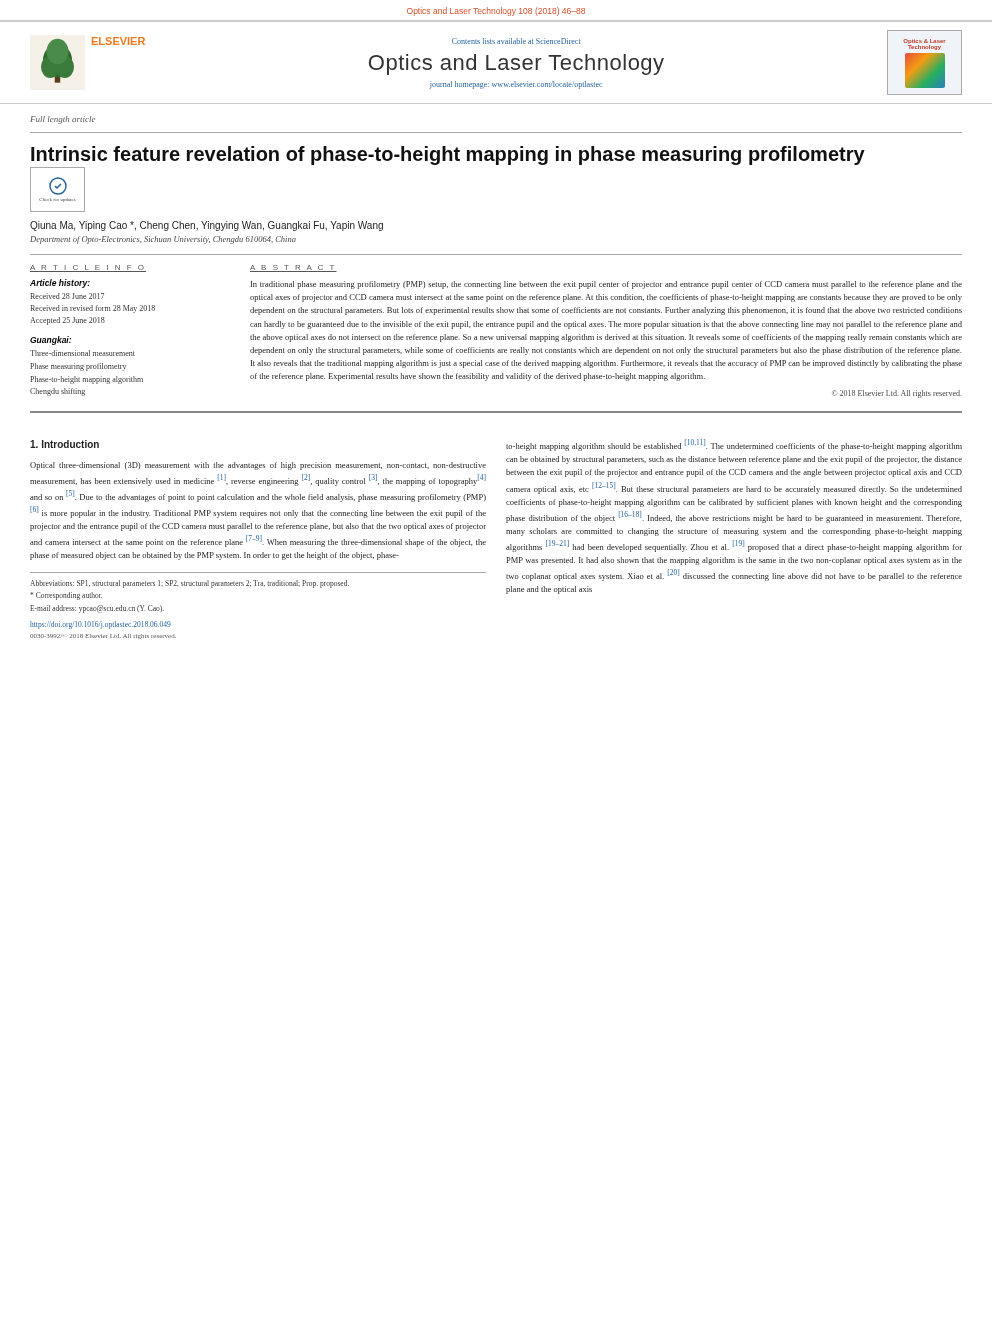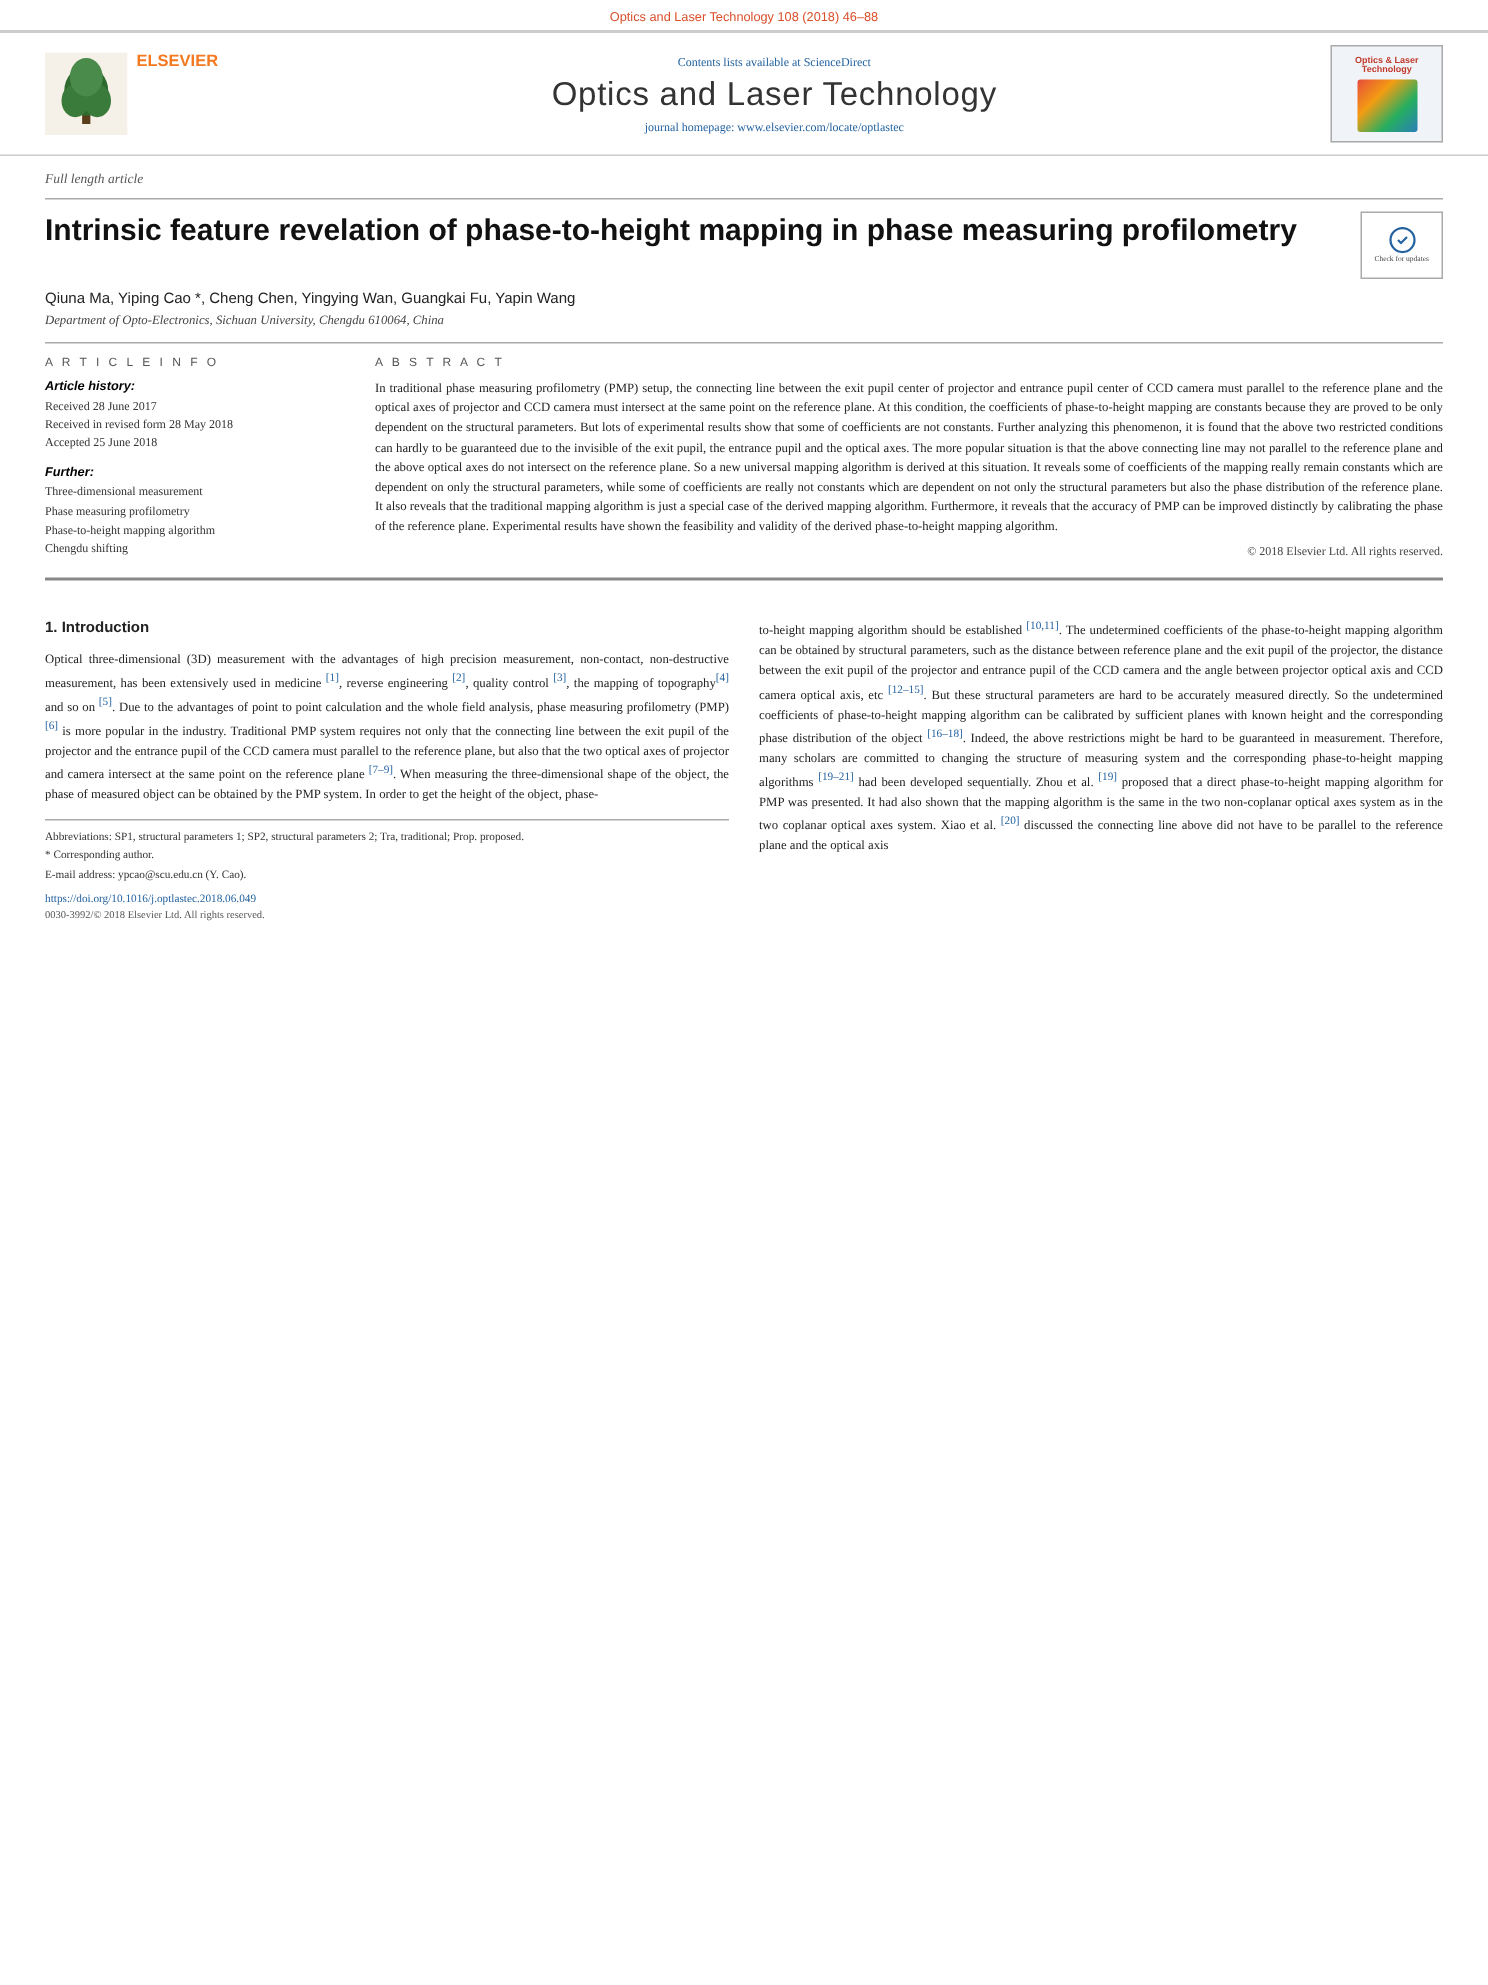--- a/index.html
+++ b/index.html
@@ -104,20 +104,21 @@
       font-style: italic;
       color: #555;
       margin-bottom: 6px;
     }
 
     .article-title-section {
       display: flex;
       align-items: flex-start;
       justify-content: space-between;
       margin-bottom: 8px;
+      flex-direction: column;
     }
 
     .article-main-title {
       font-size: 20px;
       font-weight: bold;
       font-family: Arial, sans-serif;
       color: #111;
       line-height: 1.3;
       flex: 1;
       margin-right: 15px;
@@ -173,20 +174,21 @@
     }
 
     .section-heading {
       font-size: 8px;
       letter-spacing: 2px;
       text-transform: uppercase;
       font-family: Arial, sans-serif;
       color: #555;
       margin-bottom: 6px;
       font-weight: normal;
+      text-decoration: underline;
     }
 
     .article-history-heading {
       font-size: 8.5px;
       font-style: italic;
       font-weight: bold;
       margin-bottom: 3px;
       font-family: Arial, sans-serif;
     }
 
@@ -357,21 +359,21 @@
   <div class="two-col-section">
 
     <div class="article-info-col">
       <div class="section-heading">A R T I C L E   I N F O</div>
 
       <div class="article-history-heading">Article history:</div>
       <div class="article-history-item">Received 28 June 2017</div>
       <div class="article-history-item">Received in revised form 28 May 2018</div>
       <div class="article-history-item">Accepted 25 June 2018</div>
 
-      <div class="keywords-heading">Further:</div>
+      <div class="keywords-heading">Guangkai:</div>
       <div>
         <div class="keyword-item">Three-dimensional measurement</div>
         <div class="keyword-item">Phase measuring profilometry</div>
         <div class="keyword-item">Phase-to-height mapping algorithm</div>
         <div class="keyword-item">Chengdu shifting</div>
       </div>
     </div>
 
     <div class="abstract-col">
       <div class="section-heading">A B S T R A C T</div>

